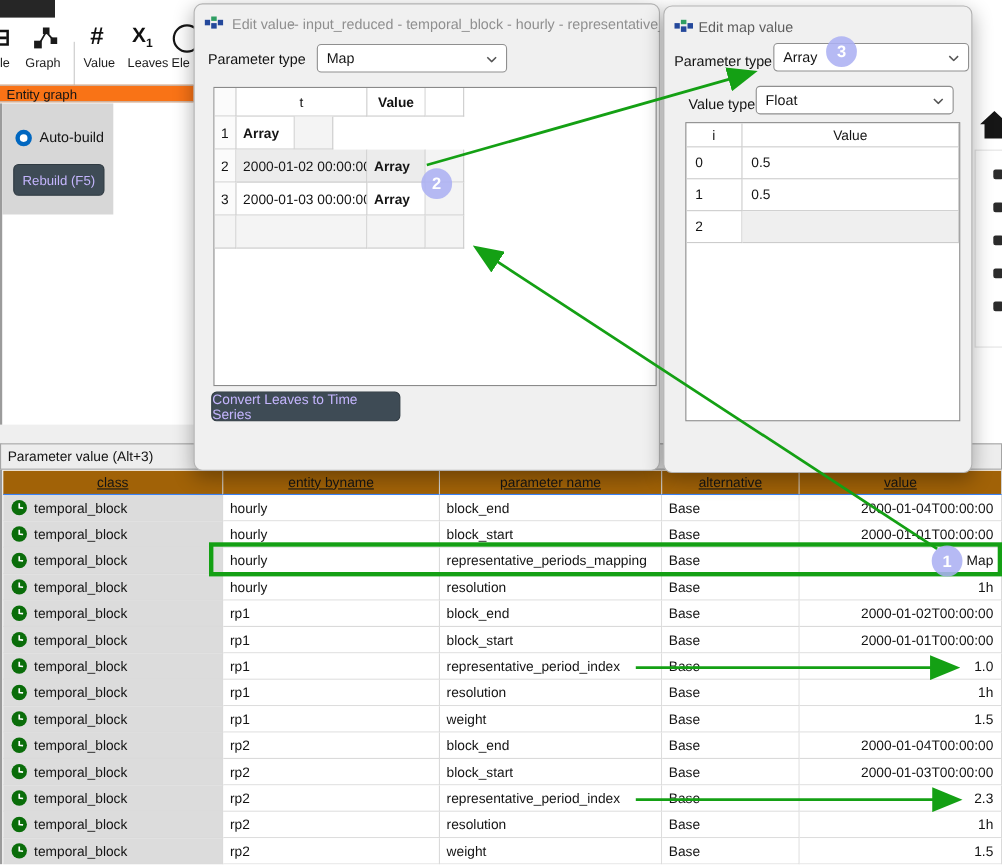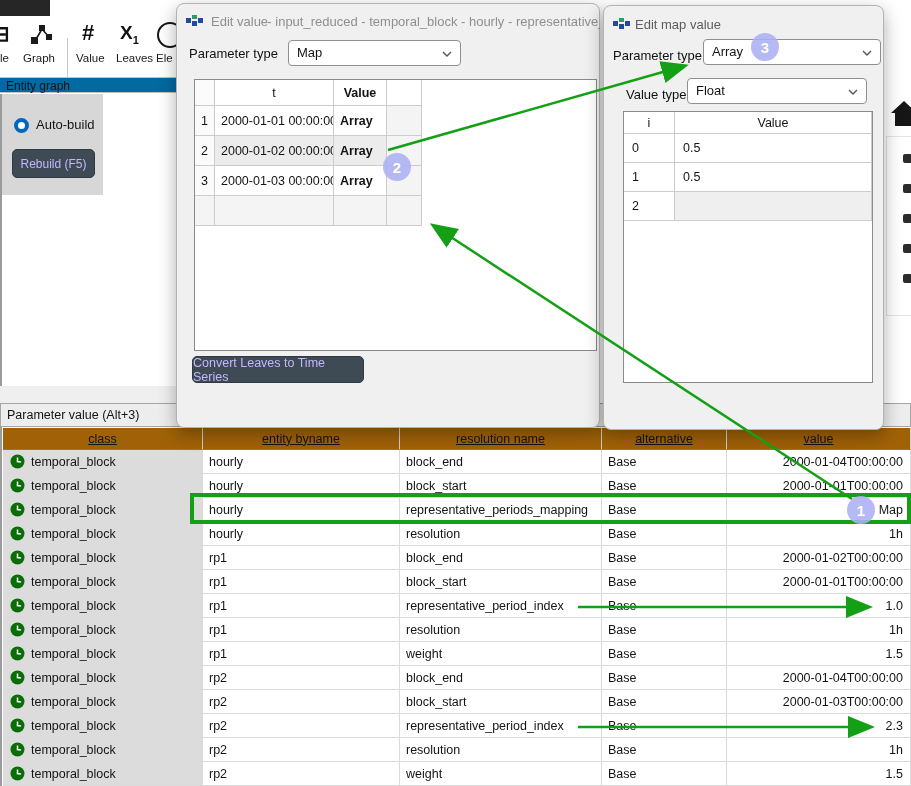--- a/index.html
+++ b/index.html
@@ -7,21 +7,21 @@
         font-family:"Liberation Sans",sans-serif;color:#141414;background:#fff;}
   .abs{position:absolute;}
 
   
   .dark-strip{left:0;top:0;width:50px;height:16px;background:#262626;}
   .tb-label{font-size:11.5px;color:#1a1a1a;white-space:nowrap;}
   .tb-sep{left:67px;top:22px;width:1px;height:40px;background:#c9c9c9;}
   .tb-glyph{font-weight:bold;color:#111;}
   .ele-circle{width:22px;height:22px;border:2.5px solid #161616;border-radius:50%;}
 
-  .eg-header{left:0;top:77px;width:176px;height:16px;background:#0369a1;
+  .eg-header{left:0;top:77px;width:176px;height:16px;background:#f97316;
              border-top:1px solid #c2c2c2;border-bottom:1px solid #c2c2c2;
              font-size:12px;line-height:16px;padding-left:6px;box-sizing:border-box;}
   .left-rail{left:0;top:94px;width:2px;height:692px;background:#9b9b9b;}
   .eg-panel{left:2px;top:94px;width:101px;height:101px;background:#d7d7d7;}
   .radio{left:12px;top:24px;width:15px;height:15px;border-radius:50%;
          border:4.5px solid #0067c0;background:#fff;box-sizing:border-box;}
   .radio-label{left:34px;top:23px;font-size:13px;}
   .dark-btn{background:#3e4b55;border:1px solid #2f3a42;border-radius:5px;
             color:#c4b5fd;font-size:12px;display:flex;align-items:center;justify-content:center;}
   .rebuild-btn{left:10px;top:55px;width:81px;height:27px;}
@@ -133,21 +133,21 @@
     <span class="side-dot" style="top:77px;"></span>
     <span class="side-dot" style="top:107px;"></span>
     <span class="side-dot" style="top:137px;"></span>
   </div>
 
   <div class="abs pv-bar">Parameter value (Alt+3)</div>
   <div class="abs pt">
     <div class="pt-header">
       <div class="hc w-class">class</div>
       <div class="hc w-entity">entity byname</div>
-      <div class="hc w-param">resolution name</div>
+      <div class="hc w-param">parameter name</div>
       <div class="hc w-alt">alternative</div>
       <div class="hc w-value">value</div>
     </div>
     <div>
 
     <div class="pt-row">
         <div class="cell c-class w-class">
           <svg width="15" height="15" viewBox="0 0 15 15" style="flex:none;">
             <circle cx="7.5" cy="7.5" r="7" fill="#0a6d0a"></circle>
             <path d="M7.5 3.6 L7.5 7.5 L11 7.9" stroke="#fff" stroke-width="1.5" fill="none"></path>
@@ -353,21 +353,20 @@
       <div class="trow thead ev-head">
         <div class="tcell ev-num"></div>
         <div class="tcell ev-t" style="justify-content:center;padding-left:0;">t</div>
         <div class="tcell ev-val" style="justify-content:center;padding-left:0;">Value</div>
         <div class="tcell ev-extra" style="background:#fff;"></div>
       </div>
       <div>
 
       <div class="trow ev-row">
           <div class="tcell ev-num">1</div>
-          <div class="tcell ev-t">2000-01-01 00:00:00</div>
           <div class="tcell ev-val">Array</div>
           <div class="tcell ev-extra"></div>
         </div>
           <div class="trow ev-row shaded">
           <div class="tcell ev-num">2</div>
           <div class="tcell ev-t">2000-01-02 00:00:00</div>
           <div class="tcell ev-val">Array</div>
           <div class="tcell ev-extra"></div>
         </div>
           <div class="trow ev-row">

